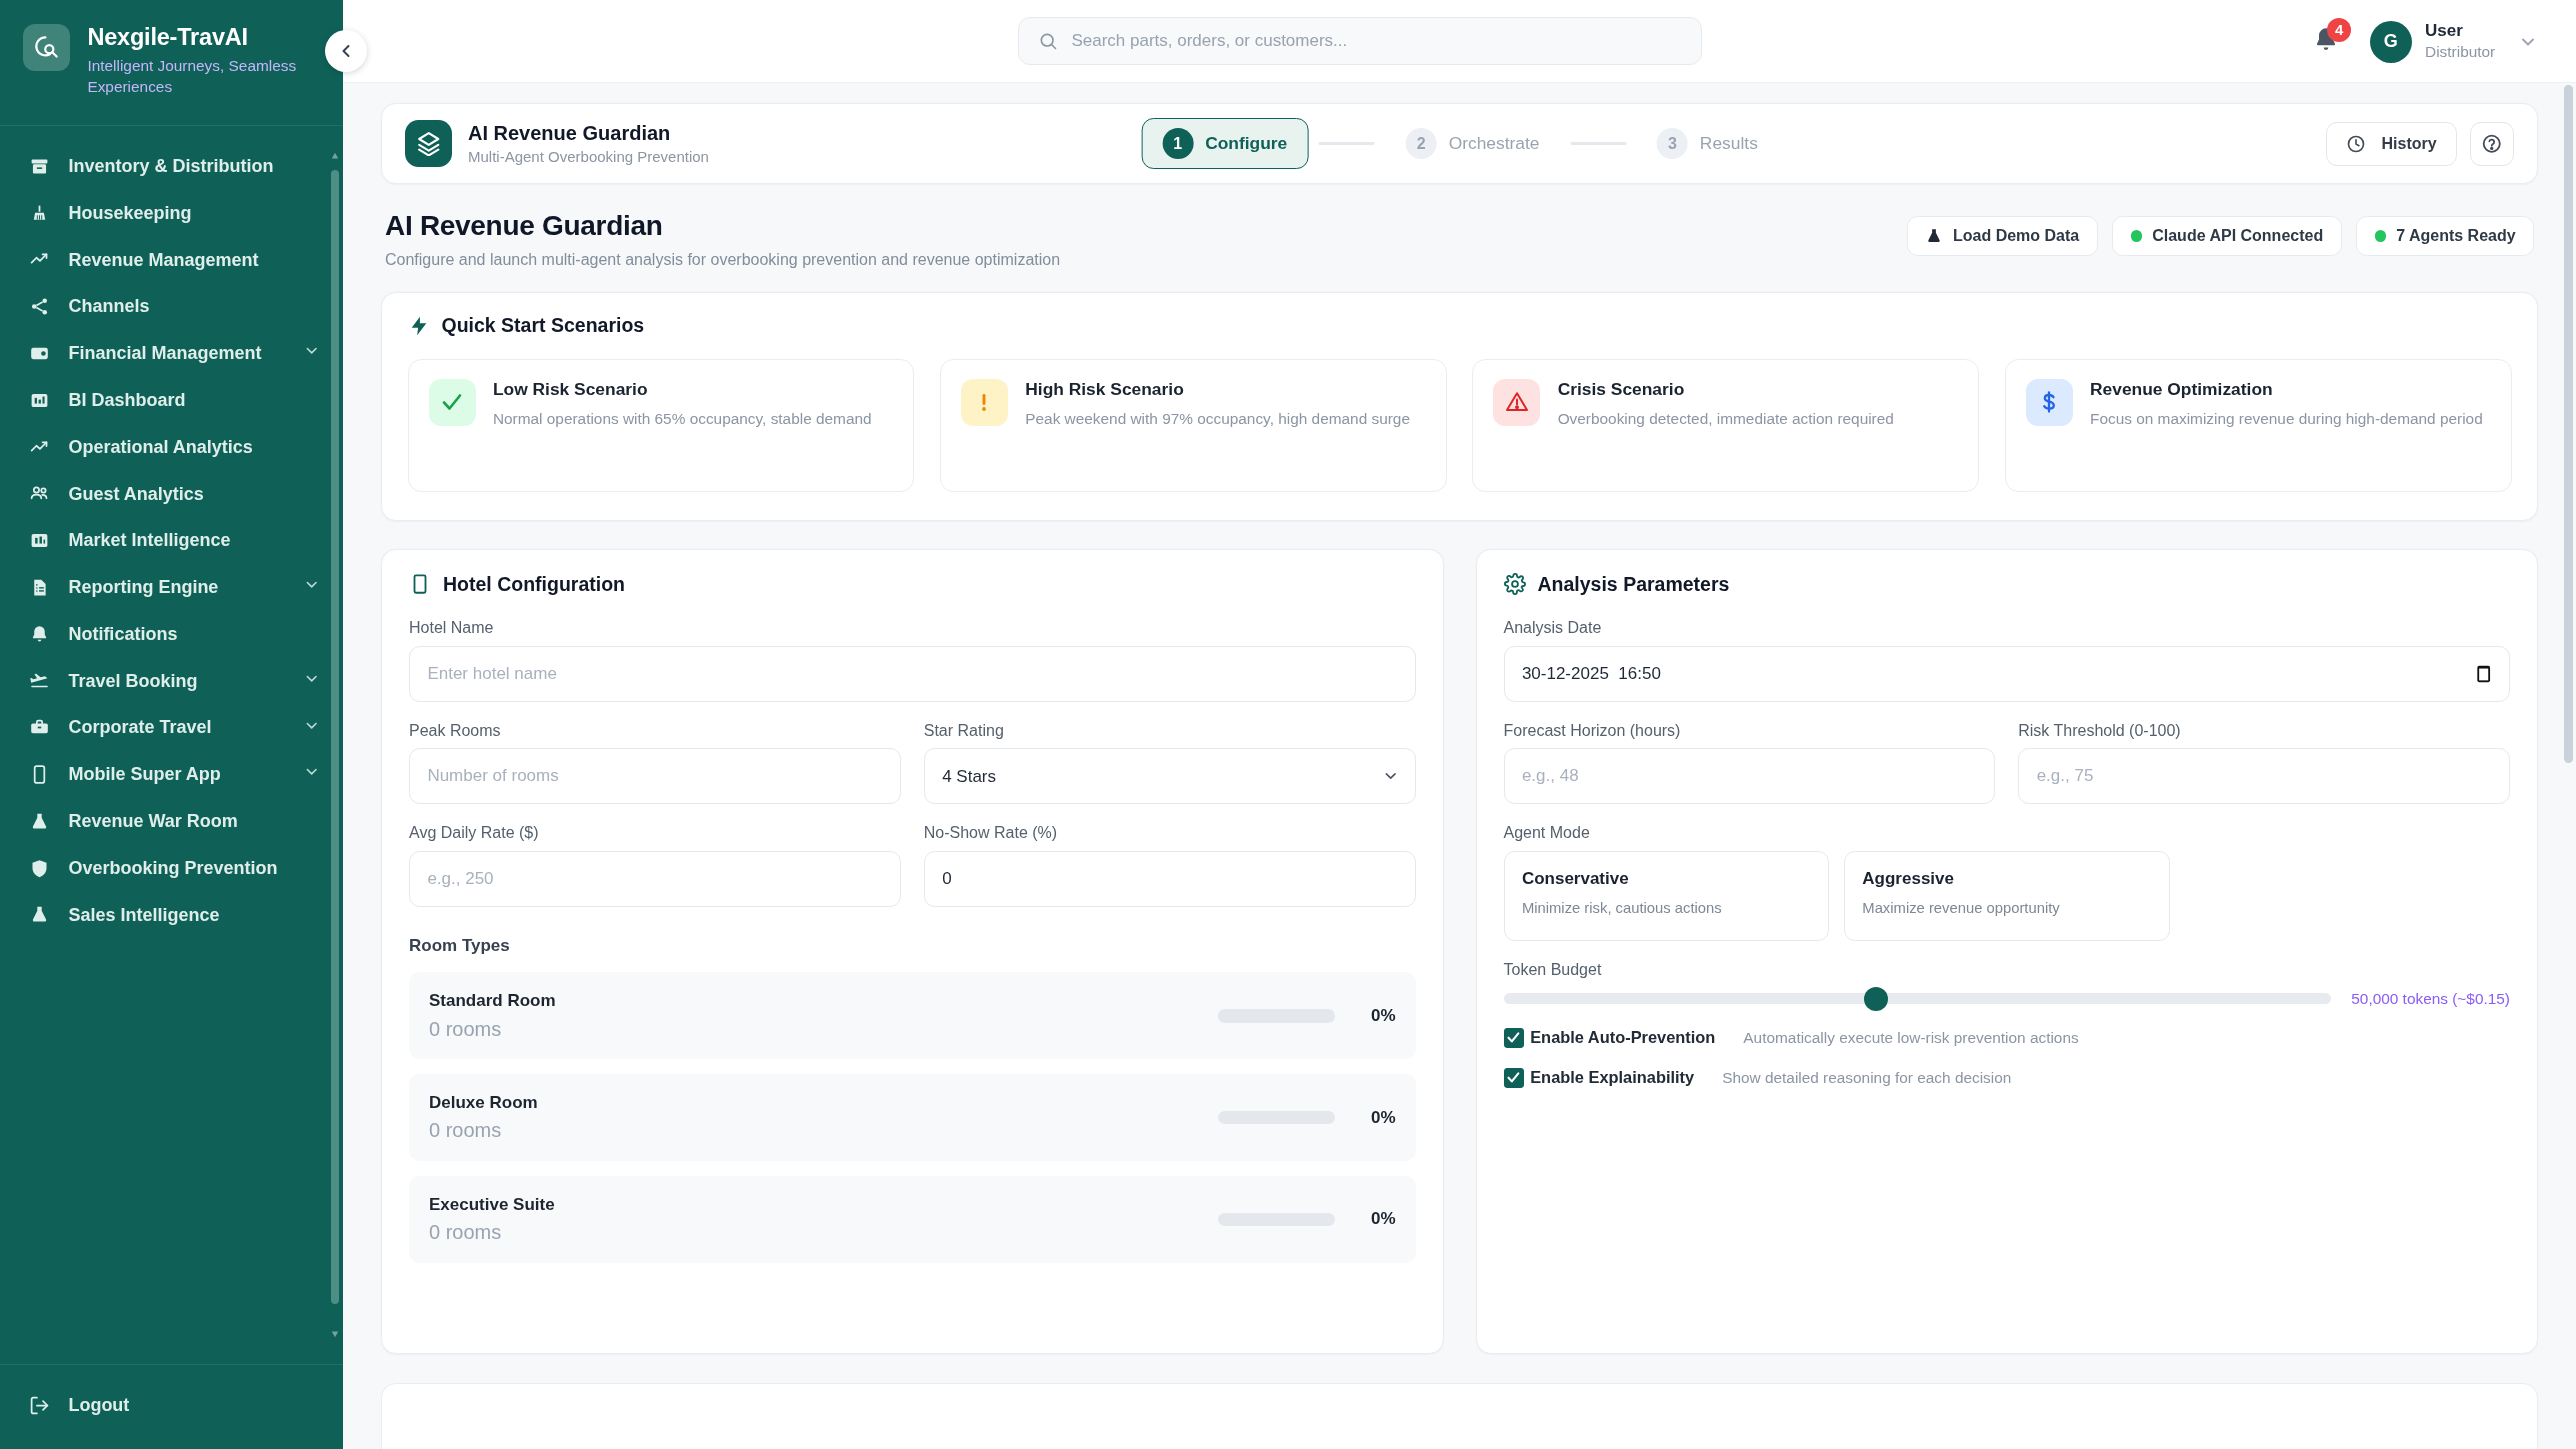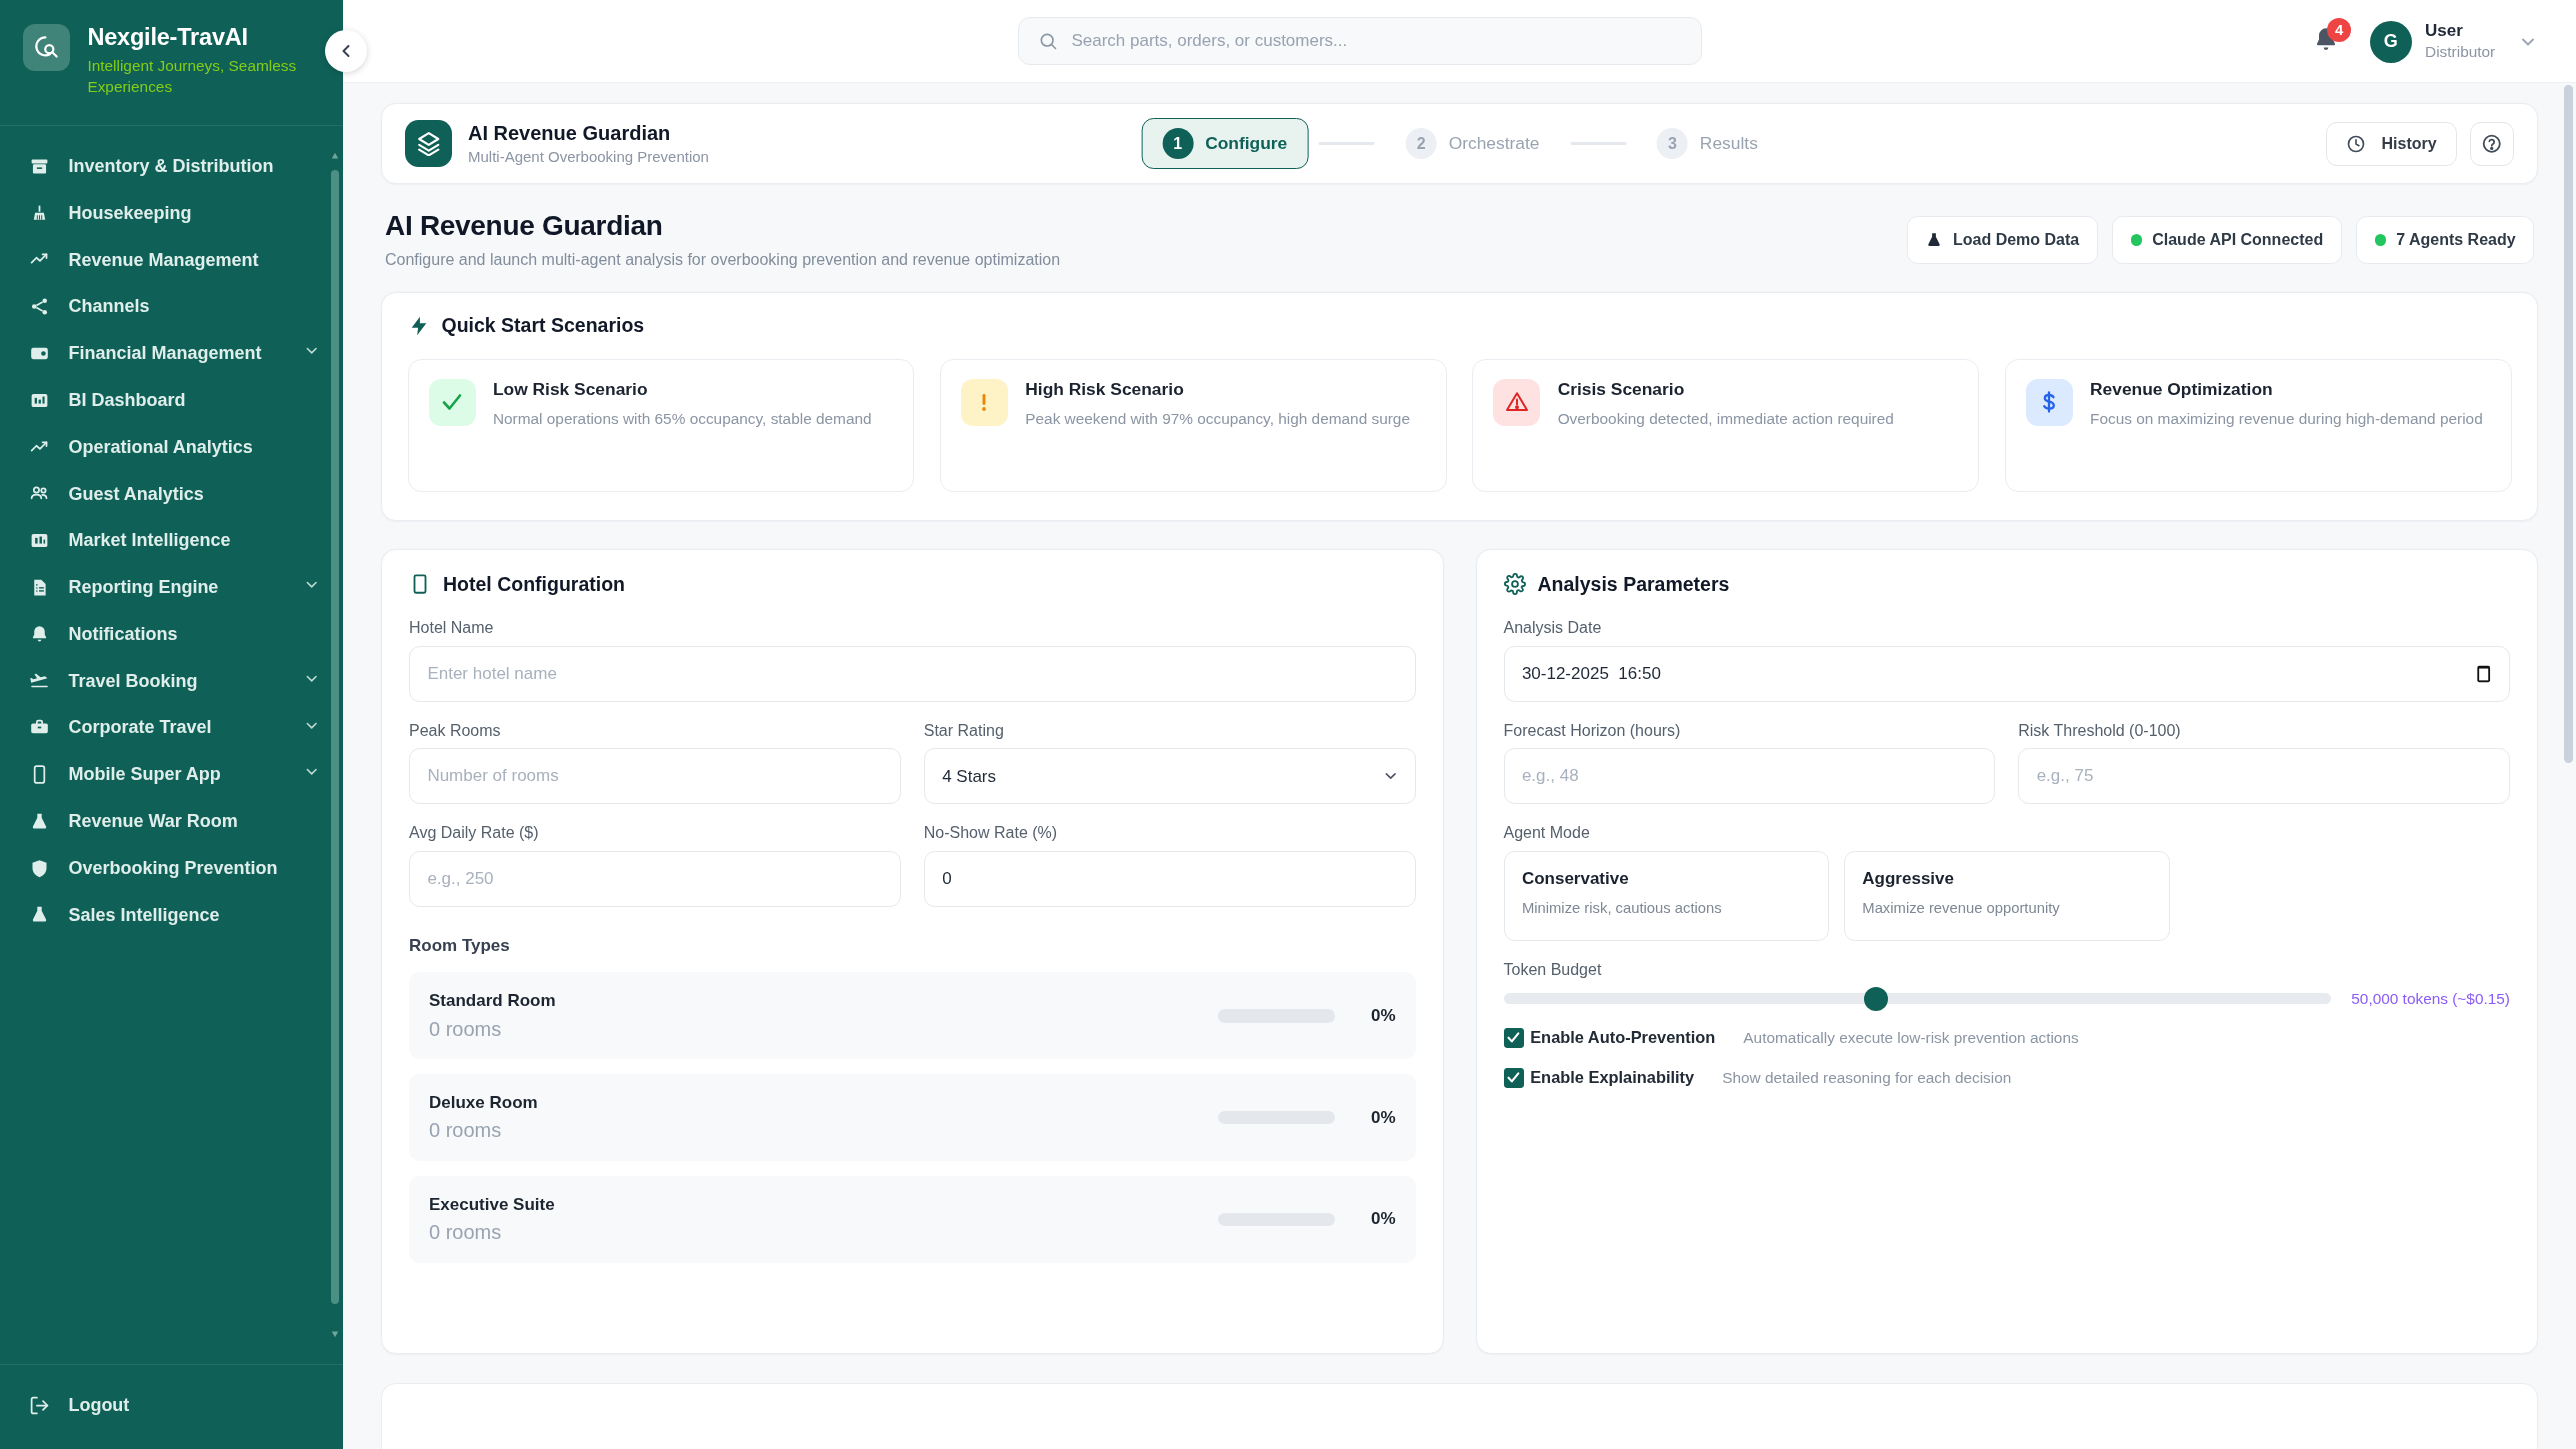--- a/index.html
+++ b/index.html
@@ -25,21 +25,21 @@
   }
   .sb-logo {
     width: 47px; height: 47px; border-radius: 12px;
     background: #3f8379;
     display: flex; align-items: center; justify-content: center;
     flex: 0 0 47px;
   }
   .sb-logo svg { width: 27px; height: 27px; }
   .sb-brand-txt { padding-top: 1.3px; }
   .sb-title { color: #ffffff; font-size: 23.5px; font-weight: 700; letter-spacing: -0.2px; line-height: 1.05; }
-  .sb-sub { color: #84cc16; font-size: 15.4px; line-height: 1.35; margin-top: 6px; max-width: 221px; }
+  .sb-sub { color: #c4b5fd; font-size: 15.4px; line-height: 1.35; margin-top: 6px; max-width: 221px; }
 
   .sb-nav {
     flex: 1; overflow: hidden; position: relative;
     padding-top: 17.4px;
   }
   .sb-item {
     display: flex; align-items: center; gap: 17.4px;
     padding: 11.4px 23px 11.4px 27px;
     color: #dfeeeb; font-size: 18px; font-weight: 600;
     cursor: pointer; position: relative;
@@ -156,21 +156,21 @@
     display: flex; align-items: center; justify-content: center; cursor: pointer;
   }
   .btn-sq svg { width: 21.5px; height: 21.5px; color: #434d5a; }
 
   
   .titlerow { display: flex; align-items: flex-start; justify-content: space-between; margin-top: 25.5px; padding: 0 4px; }
   .page-title { font-size: 28px; font-weight: 700; color: #101828; letter-spacing: -0.3px; }
   .page-sub { font-size: 16px; color: #828d9c; margin-top: 9.4px; }
   .pillrow { display: flex; align-items: center; gap: 14.8px; padding-top: 6.7px; }
   .pill {
-    height: 48px; border: 0.7px solid #e7ebef; border-radius: 10.7px; background: #fff;
+    height: 40px; border: 0.7px solid #e7ebef; border-radius: 10.7px; background: #fff;
     display: flex; align-items: center; gap: 10px; padding: 0 17.4px;
     font-size: 16px; font-weight: 600; color: #2f3a47; cursor: pointer;
   }
   .pill .dot { width: 11.4px; height: 11.4px; border-radius: 50%; background: #22c55e; flex: 0 0 11.4px; }
   .pill svg { width: 18px; height: 18px; color: #1f2937; }
 
   
   .panel { background:#fff; border:0.7px solid #e9edf1; border-radius: 14.8px; box-shadow: 0 0.7px 2px rgba(16,24,40,.04); }
   .qs { margin-top: 23px; padding: 21.5px 25.5px 28px 25.5px; }
   .qs-head { display:flex; align-items:center; gap: 12px; margin-bottom: 21.5px; }

